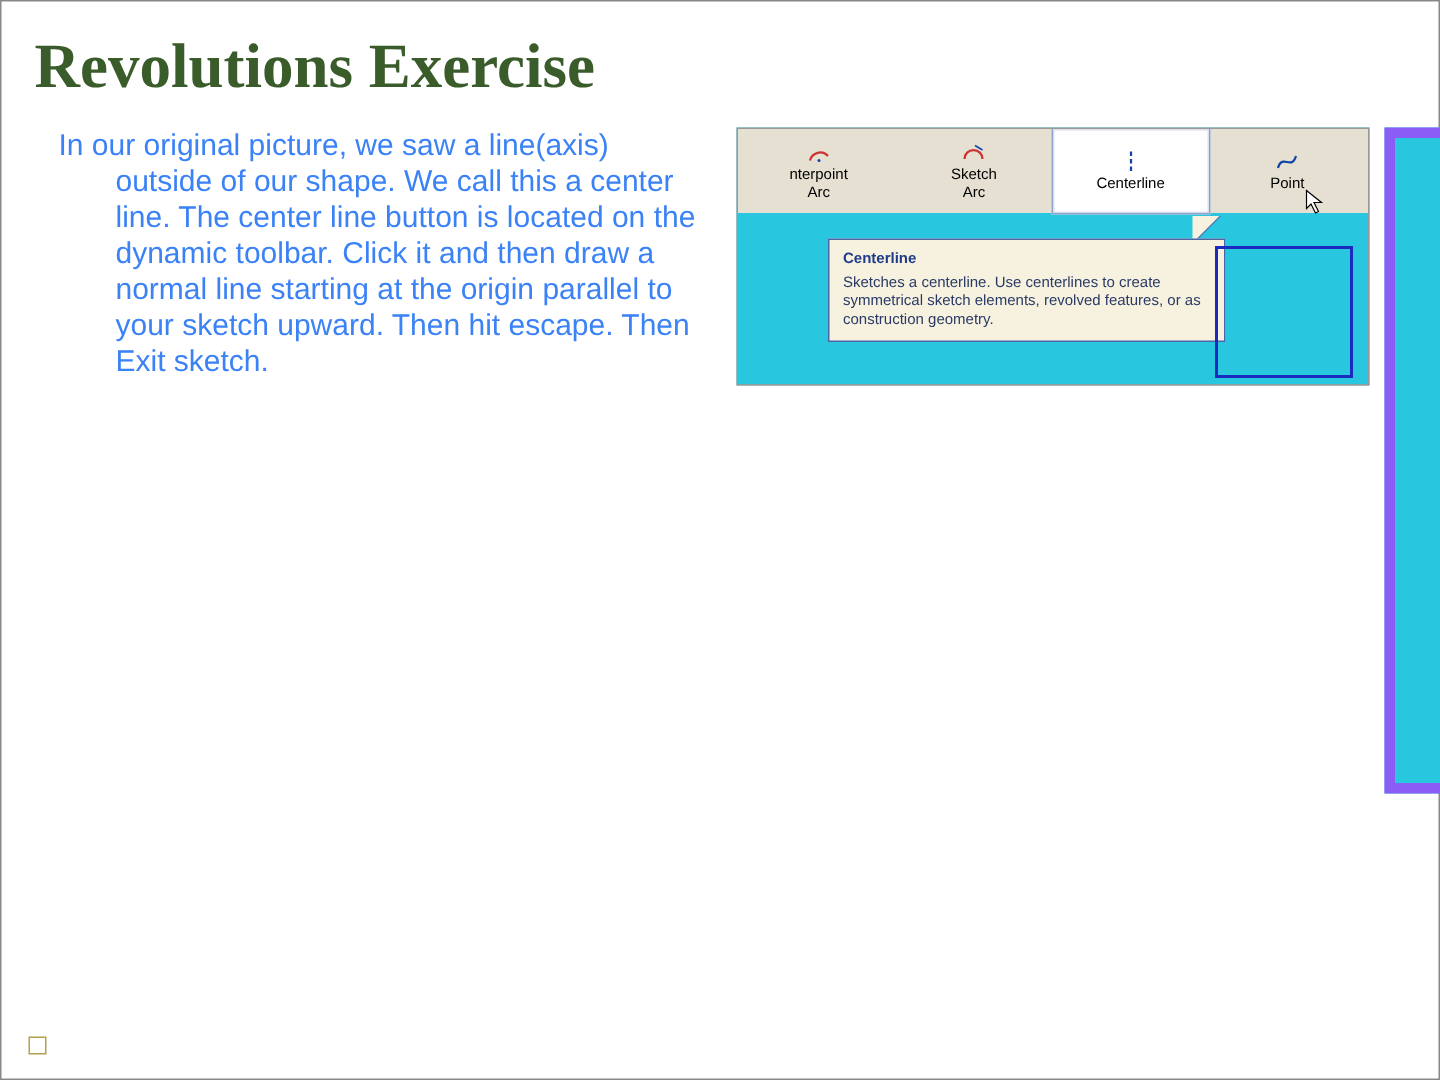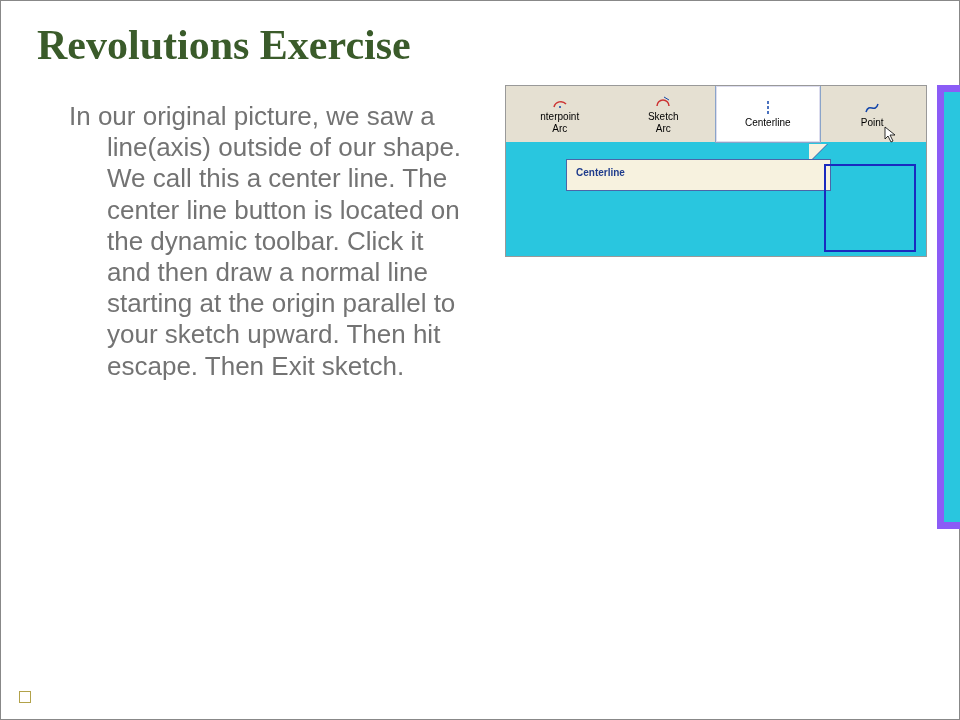--- a/index.html
+++ b/index.html
@@ -1,20 +1,20 @@
 <!DOCTYPE html>
 <html><head>
 <meta charset="utf-8">
 <style>
   html,body{margin:0;padding:0;width:960px;height:720px;font-family:Arial,Helvetica,sans-serif;background:#fff;overflow:hidden}
-  .slide{box-sizing:border-box;width:960px;height:720px;border:1px solid #888;padding:22px 34px;position:relative}
+  .slide{box-sizing:border-box;width:960px;height:720px;border:1px solid #888;padding:22px 20px;position:relative}
   .title{font-family:Georgia,'Times New Roman',serif;font-size:42px;color:#3a5b2a;margin:0 0 18px 2px;line-height:1.05}
   .columns{display:flex;gap:20px}
   .left{flex:0 0 450px}
-  .body{font-size:26px;color:#737373;margin:16px;line-height:1.2;padding-left:56px;text-indent:-38px}
+  .body{font-size:20px;color:#3b82f6;margin:0;line-height:1.2;padding-left:56px;text-indent:-38px}
   .right{flex:1;display:flex;flex-direction:row;gap:10px}
   .toolbar-shot{border:1px solid #999;background:#29c6df;position:relative;height:170px;width:420px;overflow:hidden}
   .tb-strip{background:#e5e0d2;height:56px;display:flex;align-items:center;font-size:10px;color:#000;padding:0 2px}
   .tb-btn{flex:1;text-align:center;display:flex;flex-direction:column;align-items:center;justify-content:center;gap:2px;line-height:1;height:100%}
   .tb-btn.sel{background:#fff;border:1px solid #8aa4c9;box-shadow:0 0 0 1px #dde inset}
   .ico{width:16px;height:16px;display:block}
   .tooltip{position:absolute;left:60px;top:73px;width:245px;background:#f7f2df;border:1px solid #4a66a8;padding:7px 9px;font-size:10px;color:#2a3a66;line-height:1.25}
   .tt-title{font-weight:bold;color:#1f3c8c;margin-bottom:3px}
   .tt-callout{position:absolute;left:303px;top:58px;width:0;height:0;border-left:18px solid #f7f2df;border-top:0 solid transparent;border-bottom:18px solid transparent;filter:drop-shadow(1px 0 0 #4a66a8)}
   .rect-hint{position:absolute;right:10px;top:78px;width:88px;height:84px;border:2px solid #1a2abf}
@@ -74,20 +74,21 @@
           <div class="tb-btn">
             <svg class="ico" viewBox="0 0 16 16">
                 <path d="M2 12 C5 2, 11 14, 14 4" fill="none" stroke="#14a" stroke-width="1.5"></path>
               </svg>
             <span>Point</span>
           </div>
         </div>
         <div class="tt-callout"></div>
         <div class="tooltip">
           <div class="tt-title">Centerline</div>
+          <div>Sketches a centerline. Use centerlines to create symmetrical sketch elements, revolved features, or as construction geometry.</div>
         </div>
         <div class="rect-hint"></div>
       </div>
 
       <div class="sketch-shot">
         <div class="dim">0.08, 90°</div>
         <div class="curs">
           <svg width="14" height="14">
               <path d="M2 12 L10 4 L12 6 L4 14 Z" fill="#e8d24a" stroke="#7a6a10" stroke-width="0.6"></path>
             </svg><span class="box">|</span>

